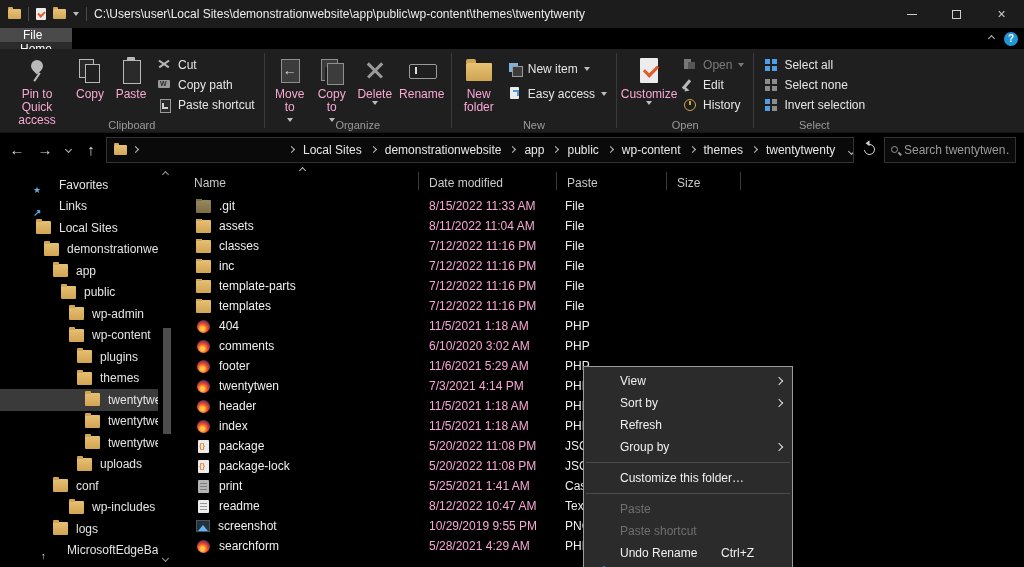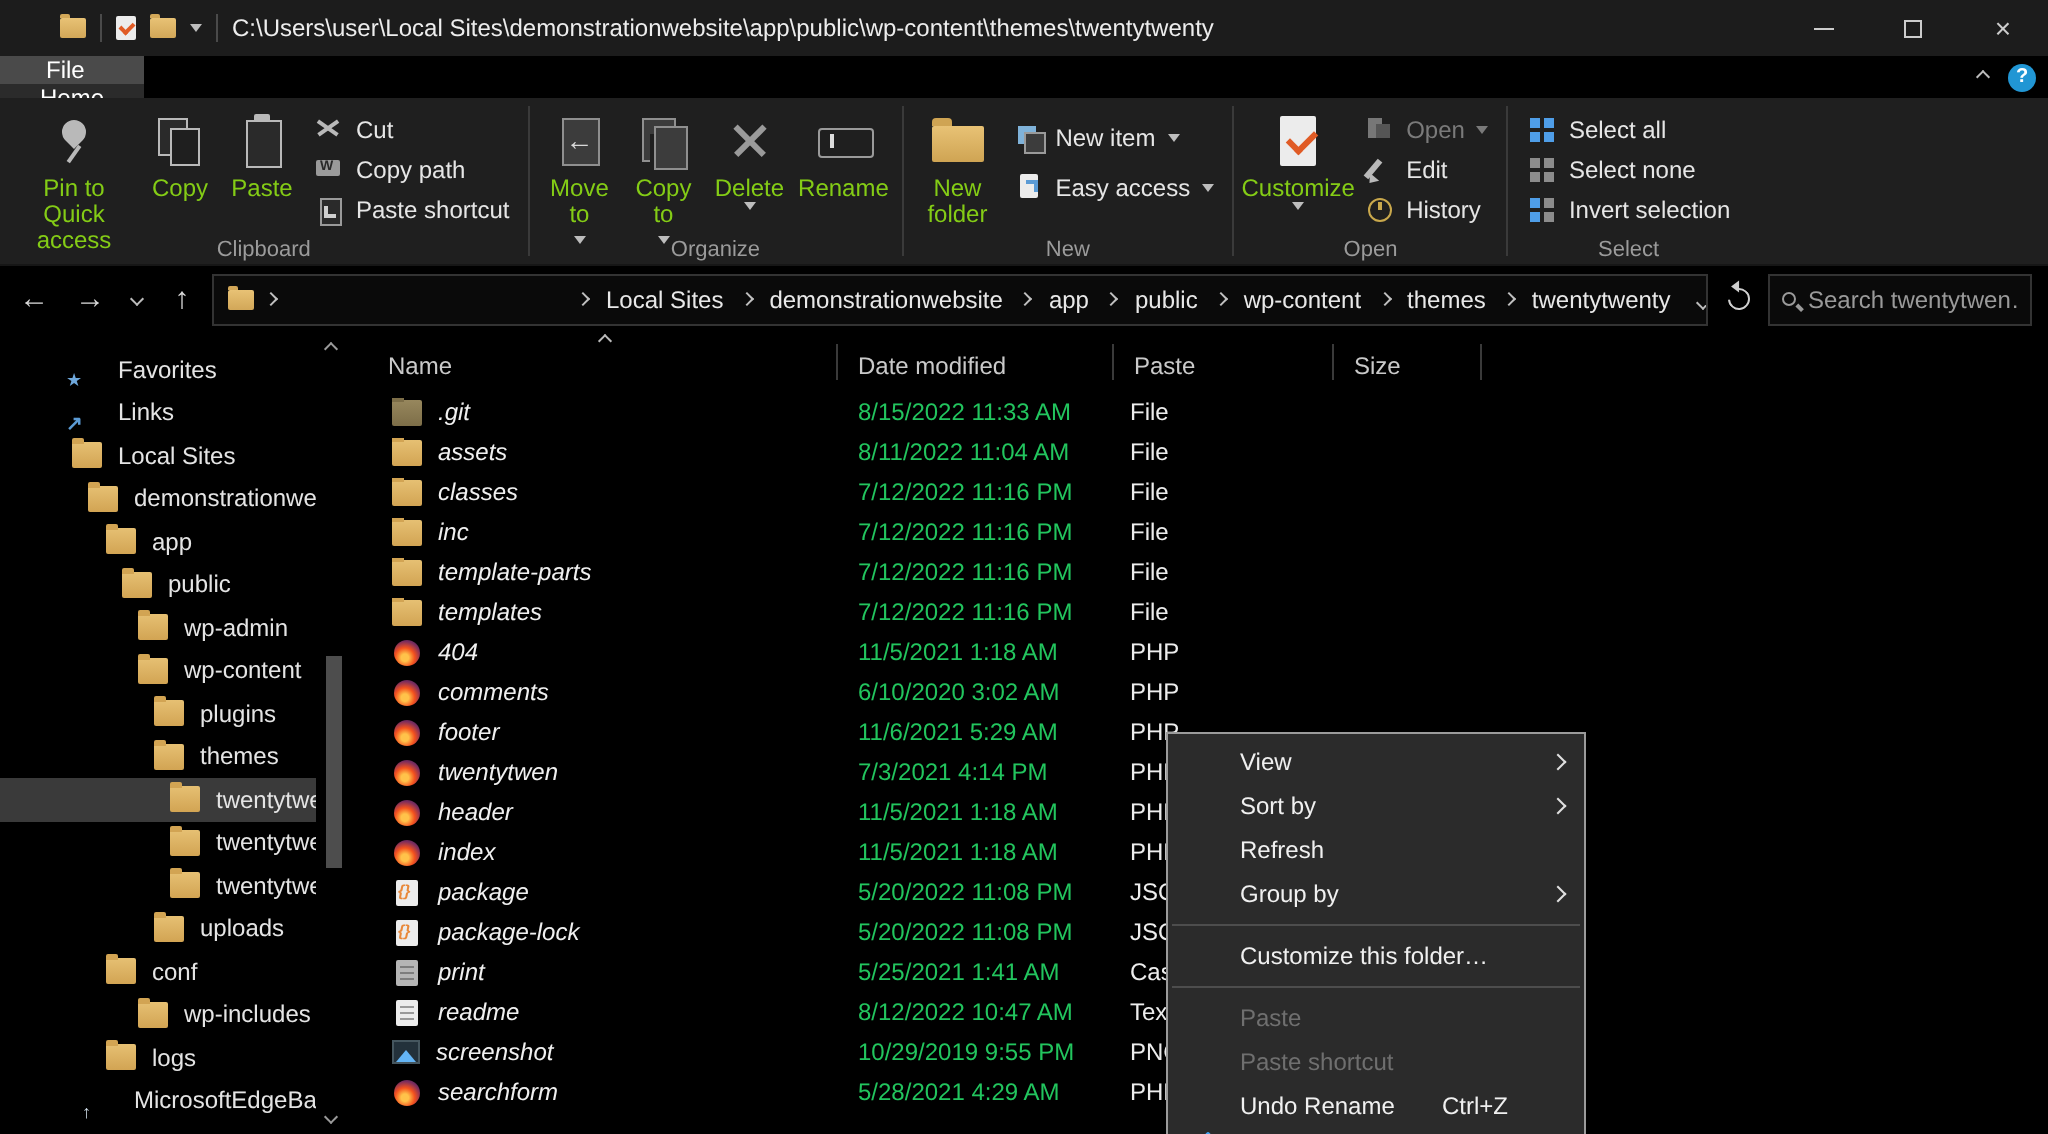--- a/index.html
+++ b/index.html
@@ -1,21 +1,21 @@
 <!DOCTYPE html>
 <html><head>
 <meta charset="utf-8">
 <style>
   *{margin:0;padding:0;box-sizing:border-box;}
   html,body{width:1024px;height:567px;overflow:hidden;}
   body{background:#000;color:#fff;font-family:"Liberation Sans",sans-serif;font-size:12px;position:relative;}
 
   
   .titlebar{height:28px;background:#1c1c1c;display:flex;align-items:center;}
-  .tb-left{display:flex;align-items:center;gap:7px;padding:0 8px;margin-left:22px;}
+  .tb-left{display:flex;align-items:center;gap:7px;padding:0 8px;}
   .tb-sep{width:1px;height:14px;background:#4a4a4a;}
   .tb-path{color:#ededed;white-space:nowrap;}
   .tb-spacer{flex:1;}
   .winbtn{width:45px;height:28px;display:flex;align-items:center;justify-content:center;color:#ccc;}
   .wb-min{width:10px;height:1px;background:#ccc;}
   .wb-max{width:9px;height:9px;border:1px solid #ccc;}
   .wb-close{font-size:14px;line-height:1;}
 
   
   .sfolder{width:13px;height:10px;background:linear-gradient(#e8c275,#d2a758);border-radius:1px;position:relative;display:inline-block;flex:none;}
@@ -35,21 +35,21 @@
   .tab.active{background:#2b2b2b;}
   .tabs-right{position:absolute;right:6px;top:0;height:21px;display:flex;align-items:center;gap:10px;}
   .ribbon-collapse{color:#bbb;}
   .helpbtn{width:14px;height:14px;border-radius:50%;background:#2196d4;color:#fff;font-size:10px;font-weight:bold;display:flex;align-items:center;justify-content:center;}
 
   
   .ribbon{height:84px;background:#1f1f1f;display:flex;border-bottom:1px solid #161616;position:relative;}
   .rgroup{position:relative;display:flex;align-items:flex-start;padding:3px 4px 14px;}
   .rgroup-label{position:absolute;bottom:1px;left:0;right:0;text-align:center;color:#9b9b9b;font-size:11px;}
   .rdiv{width:1px;background:#3a3a3a;margin:4px 0;flex:none;}
-  .bigbtn{display:flex;flex-direction:column;align-items:center;text-align:center;color:#84cc16;line-height:13px;padding:2px 3px;flex:none;}
+  .bigbtn{display:flex;flex-direction:column;align-items:center;text-align:center;color:#f9a8d4;line-height:13px;padding:2px 3px;flex:none;}
   .bigbtn .bic{height:34px;display:flex;align-items:center;justify-content:center;}
   .smallcol{display:flex;flex-direction:column;justify-content:flex-start;padding:4px 5px;gap:3px;}
   .smallbtn{display:flex;align-items:center;gap:6px;color:#e6e6e6;height:17px;white-space:nowrap;}
   .smallbtn.disabled{color:#7a7a7a;}
   .lblrow{display:flex;align-items:center;gap:4px;justify-content:center;flex-wrap:wrap;}
 
   
   .gi{position:relative;width:30px;height:30px;flex:none;}
   .gi-pin::before{content:"";position:absolute;left:9px;top:4px;width:12px;height:12px;background:#b9b9b9;border-radius:50% 50% 50% 0;transform:rotate(-45deg);}
   .gi-pin::after{content:"";position:absolute;left:14px;top:16px;width:2px;height:10px;background:#b9b9b9;transform:rotate(35deg);}
@@ -133,22 +133,22 @@
   .colcell{padding:0 0 6px 10px;}
   .c-name{width:235px;}
   .c-date{width:138px;}
   .c-type{width:110px;}
   .c-size{width:74px;}
   .colsep{position:absolute;top:6px;width:1px;height:18px;background:#3a3a3a;}
   .sortchev{position:absolute;top:2px;left:116px;color:#bbb;}
   .rows{position:relative;}
   .frow{height:20px;display:flex;align-items:center;color:#f0f0f0;}
   .cell{overflow:hidden;white-space:nowrap;flex:none;}
-  .cell.name{width:235px;display:flex;align-items:center;gap:8px;padding-left:12px;font-style:italic;}
-  .cell.date{width:138px;padding-left:10px;color:#22c55e;}
+  .cell.name{width:235px;display:flex;align-items:center;gap:8px;padding-left:12px;}
+  .cell.date{width:138px;padding-left:10px;color:#f9a8d4;}
   .cell.type{width:110px;padding-left:8px;color:#ededed;}
   .cell.size{width:74px;padding-right:10px;text-align:right;color:#ededed;}
 
   
   .fic{width:15px;height:13px;display:inline-block;position:relative;flex:none;}
   .ic-folder{background:linear-gradient(#e6c073,#d2a453);border-radius:1px;}
   .ic-folder::before{content:"";position:absolute;top:-2px;left:0;width:6px;height:3px;background:#d2a453;border-radius:1px 1px 0 0;}
   .ic-folder-dark{background:linear-gradient(#97875d,#7d6e48);border-radius:1px;}
   .ic-folder-dark::before{content:"";position:absolute;top:-2px;left:0;width:6px;height:3px;background:#7d6e48;border-radius:1px 1px 0 0;}
   .ic-folder-star::after{content:"★";position:absolute;left:-3px;bottom:-4px;color:#6fa8dc;font-size:9px;}

